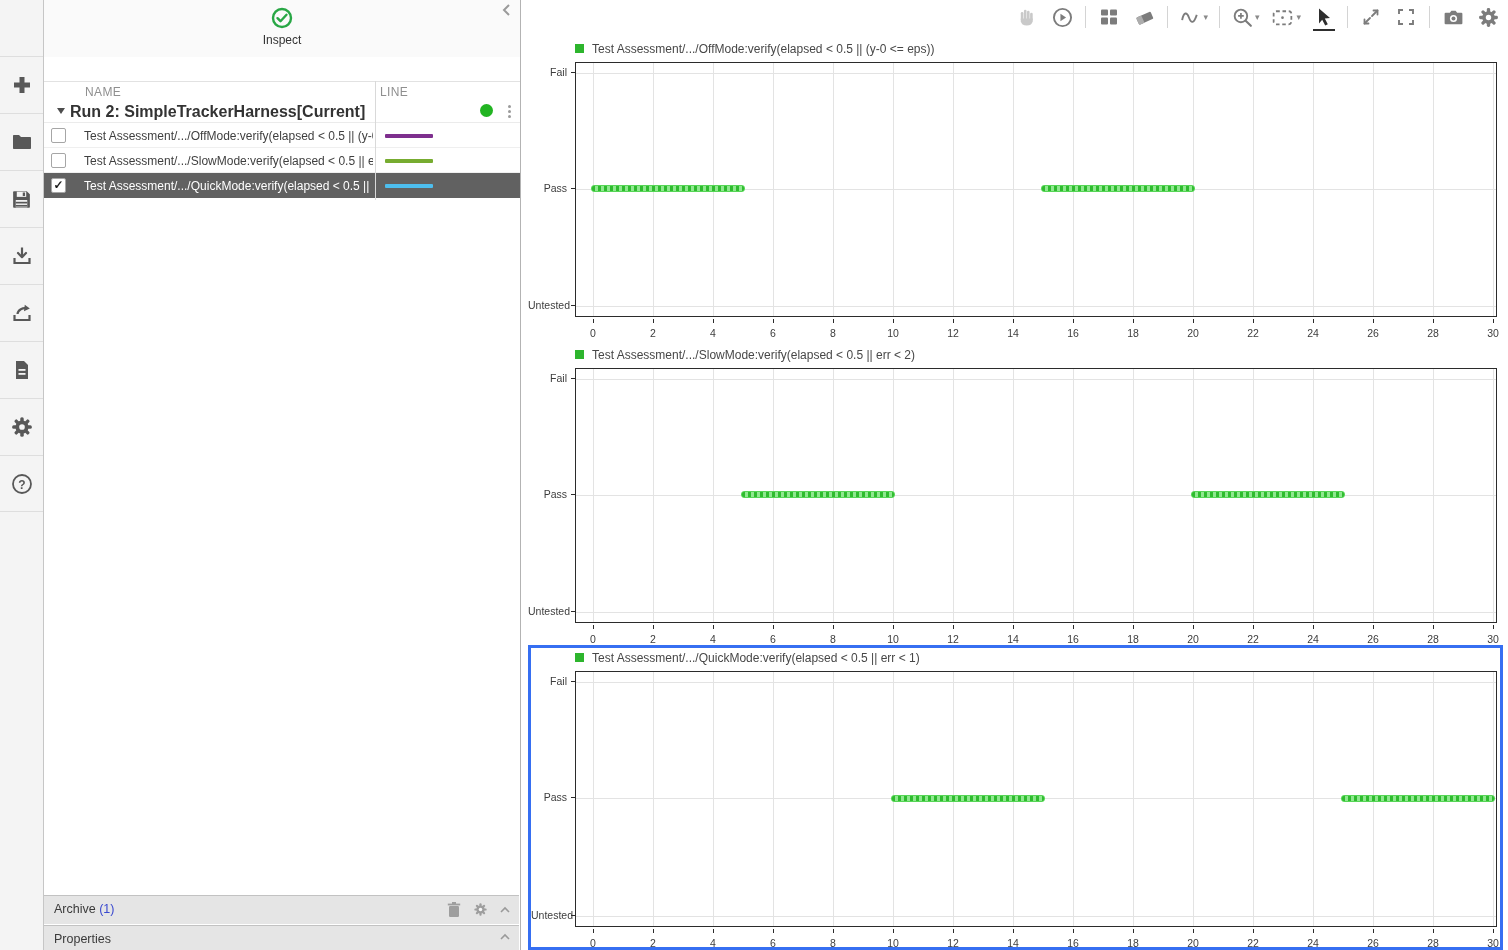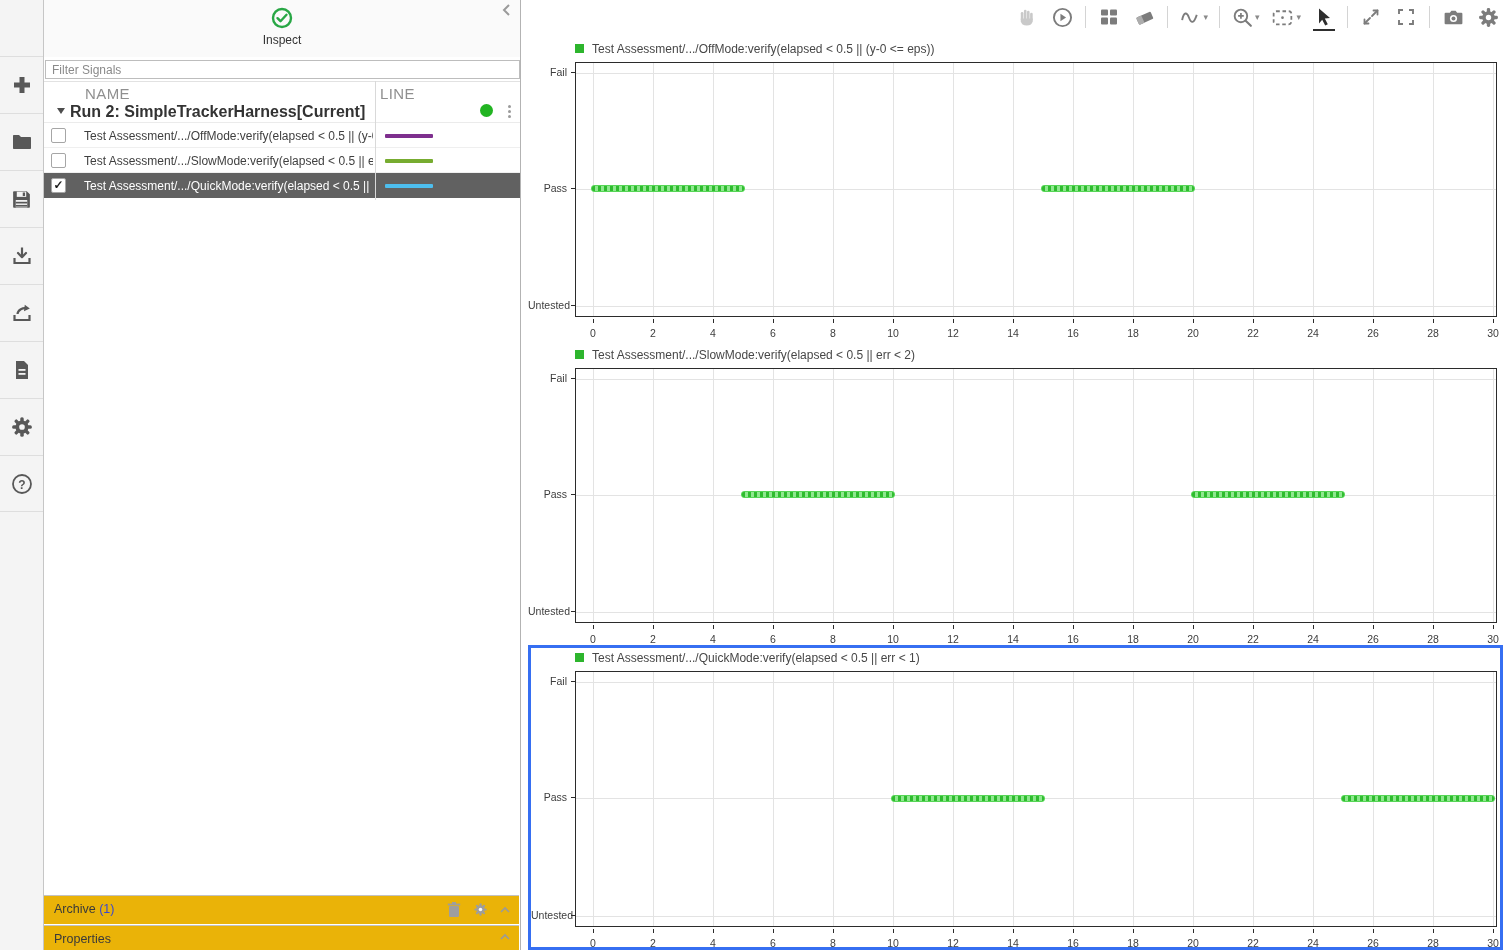--- a/index.html
+++ b/index.html
@@ -26,21 +26,21 @@
   .tab .tlabel { font-size:12px; margin-top:3px; color:#333; }
   .tab.active .tlabel { font-weight:bold; color:#222; }
   .tab.active::after { content:""; position:absolute; left:50%; transform:translateX(-50%);
          bottom:0; width:66px; height:3px; background:#616161; }
   .collapse-btn { position:absolute; right:6px; top:3px; width:14px; height:14px; cursor:pointer; }
   .filter { position:absolute; left:1px; top:60px; width:475px; height:19px;
             border:1px solid #bdbdbd; font-family:inherit; font-size:12px; padding:0 6px; color:#333; outline:none; }
   .filter::placeholder { color:#8a8a8a; }
   .colhead { position:absolute; left:0; top:81px; width:476px; height:30px;
              border-top:1px solid #e2e2e2; border-bottom:1px solid #d8d8d8;
-             font-size:15px; color:#8f8f8f; letter-spacing:.4px; }
+             font-size:12px; color:#8f8f8f; letter-spacing:.4px; }
   .colhead .c1 { position:absolute; left:41px; top:3px; }
   .colhead .c2 { position:absolute; left:336px; top:3px; }
   .coldivider { position:absolute; left:331px; top:81px; width:1px; height:119px; background:#d9d9d9; z-index:5; }
   .runrow { position:absolute; left:0; top:99px; width:476px; height:24px;
             border-bottom:1px solid #ebebeb; background:#fff; }
   .runrow .tri { position:absolute; left:13px; top:9px; width:0; height:0;
             border-left:4.5px solid transparent; border-right:4.5px solid transparent; border-top:6px solid #4d4d4d; }
   .runrow .rlabel { position:absolute; left:26px; top:4px; font-size:16px; font-weight:bold; color:#333; }
   .rundot { position:absolute; left:436px; top:5px; width:13px; height:13px; border-radius:50%; background:#22b422; }
   .kebab { position:absolute; left:460px; top:4px; width:10px; height:16px; cursor:pointer; }
@@ -49,21 +49,21 @@
   .sigrow { position:relative; height:25px; border-bottom:1px solid #efefef; background:#fff; cursor:pointer; }
   .sigrow.selected { background:#616161; border-bottom-color:#616161; }
   .sigrow .cbox { position:absolute; left:7px; top:5px; width:15px; height:15px; background:#fff;
                   border:1px solid #a6a6a6; border-radius:2px; font-size:12px; line-height:13px;
                   text-align:center; color:#1a1a1a; cursor:pointer; }
   .sigrow.checked .cbox::after { content:"\2713"; font-weight:bold; }
   .sigrow .slabel { position:absolute; left:40px; top:6px; width:289px; font-size:12px; color:#3f3f3f;
                     white-space:nowrap; overflow:hidden; }
   .sigrow.selected .slabel { color:#ffffff; }
   .sigrow .swatch { position:absolute; left:341px; top:11px; width:48px; height:4px; border-radius:1px; }
-  .bottombar { position:absolute; left:0; right:1px; background:#eab308; }
+  .bottombar { position:absolute; left:0; right:1px; background:#e5e5e5; }
   .bb-label { position:absolute; left:10px; top:6px; font-size:12.5px; color:#3a3a3a; }
   .bb-count { color:#3a49cf; }
   .bb-icons { position:absolute; right:8px; top:5px; display:flex; align-items:center; gap:11px; }
   
   .charts { position:absolute; left:521px; top:0; width:987px; height:950px; background:#fff; }
   .toolbar { position:absolute; top:4px; right:8px; display:flex; align-items:center; gap:11px; z-index:10; }
   .tbtn { position:relative; width:24px; height:26px; display:flex; align-items:center; justify-content:center; cursor:pointer; }
   .tbtn.active::after { content:""; position:absolute; left:1px; right:1px; bottom:-1px; height:2px; background:#2e2e2e; }
   .tsep { width:1px; height:22px; background:#d4d4d4; }
   .tgroup { display:flex; align-items:center; cursor:pointer; }
@@ -162,21 +162,20 @@
       </svg>
       <span class="tlabel">Inspect</span>
     </div>
     <div class="collapse-btn">
       <svg width="14" height="14" viewBox="0 0 14 14">
         <path d="M9 2L4 7l5 5" fill="none" stroke="#9a9a9a" stroke-width="2"></path>
       </svg>
     </div>
   </div>
 
-  <input class="filter" type="text" placeholder="Filter Signals" style="">
 
   <div class="colhead">
     <span class="c1">NAME</span>
     <span class="c2">LINE</span>
   </div>
   <div class="coldivider"></div>
 
   <div class="runrow">
     <span class="tri"></span>
     <span class="rlabel">Run 2: SimpleTrackerHarness[Current]</span>

